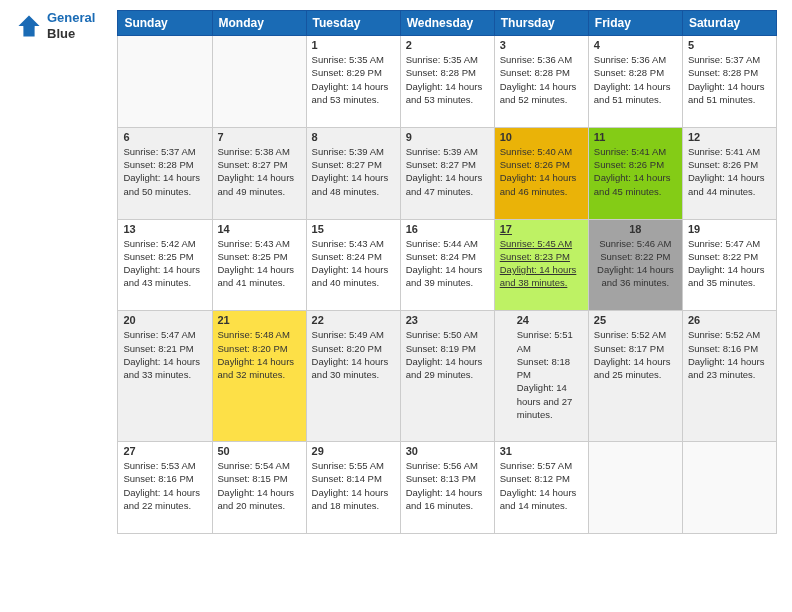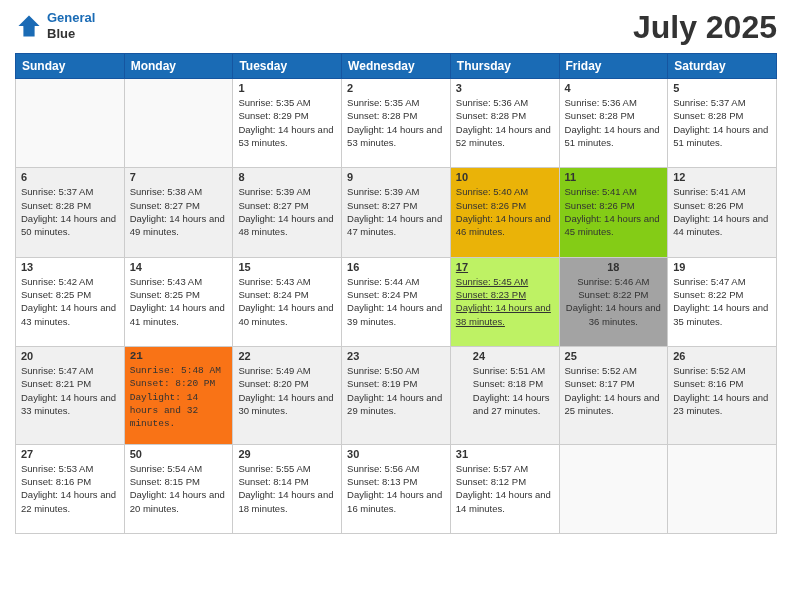--- a/index.html
+++ b/index.html
@@ -8,21 +8,21 @@
       height: 612px;
       font-family: Arial, sans-serif;
       background: #fff;
       overflow: hidden;
     }
     .page {
       width: 792px;
       height: 544px;
       padding: 10px 15px;
       display: flex;
-      flex-direction: column;
+      gap: 22px;
     }
     .header {
       display: flex;
       justify-content: space-between;
       align-items: flex-start;
       margin-bottom: 8px;
     }
     .logo {
       display: flex;
       align-items: center;
@@ -111,21 +111,20 @@
       <svg class="logo-icon" viewBox="0 0 40 40">
         <polygon points="20,5 35,20 28,20 28,35 12,35 12,20 5,20" fill="#1a6bb5"></polygon>
         <polygon points="20,5 35,20 28,20 28,22 12,22 12,20 5,20" fill="#1a6bb5" opacity="0.3"></polygon>
       </svg>
       <div class="logo-text">
         <span class="blue">General</span><br>
         <span>Blue</span>
       </div>
     </div>
     <div class="title-section">
-      <div class="month-title">July 2025</div>
     </div>
   </div>
 
   <table class="calendar">
     <thead>
       <tr>
       <th>Sunday</th>
           <th>Monday</th>
           <th>Tuesday</th>
           <th>Wednesday</th>
@@ -257,21 +256,21 @@
 Daylight: 14 hours and 35 minutes.</div>
           </td>
         </tr>
         <tr style="background: rgb(240, 240, 240); margin-top: 18px;">
           <td style="background: rgb(240, 240, 240);">
             <span class="day-num">20</span>
             <div class="day-info" style="white-space: pre-line;">Sunrise: 5:47 AM
 Sunset: 8:21 PM
 Daylight: 14 hours and 33 minutes.</div>
           </td>
-          <td style="background: #f97316; font-family: Liberation Mono, monospace;">
+          <td style="background: #fde047;">
             <span class="day-num">21</span>
             <div class="day-info" style="white-space: pre-line;">Sunrise: 5:48 AM
 Sunset: 8:20 PM
 Daylight: 14 hours and 32 minutes.</div>
           </td>
           <td style="background: rgb(240, 240, 240);">
             <span class="day-num">22</span>
             <div class="day-info" style="white-space: pre-line;">Sunrise: 5:49 AM
 Sunset: 8:20 PM
 Daylight: 14 hours and 30 minutes.</div>

